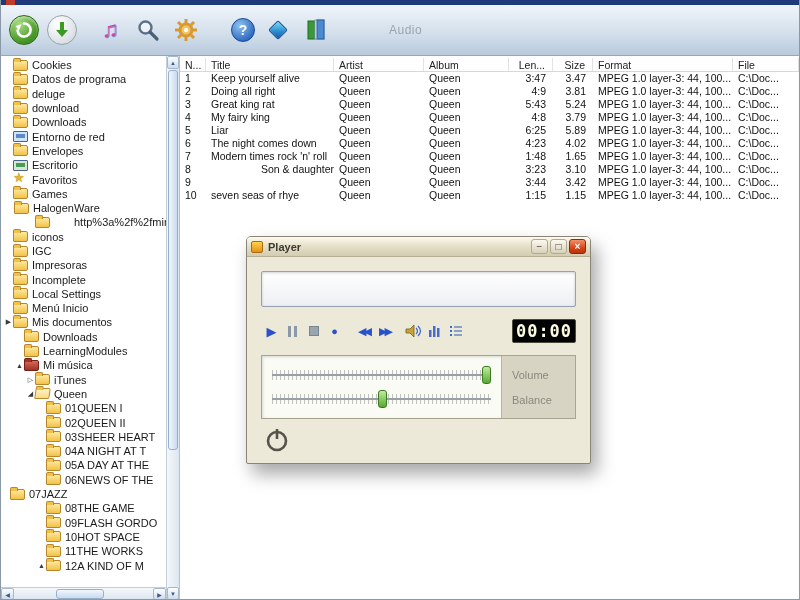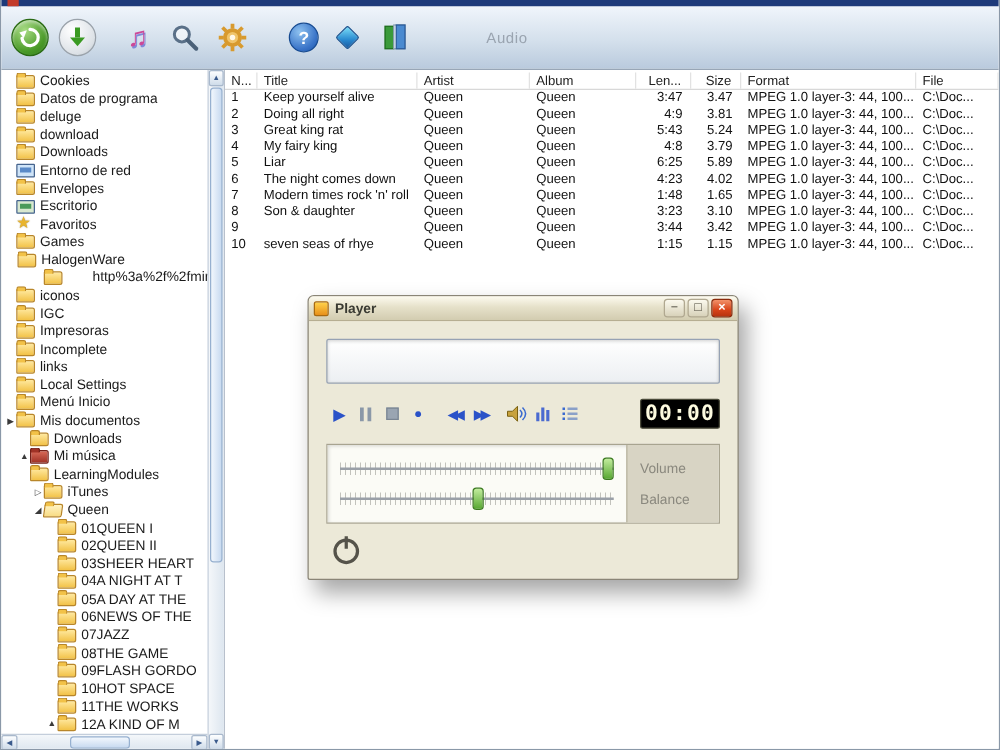--- a/index.html
+++ b/index.html
@@ -233,52 +233,47 @@
             <span class="tree-label">Impresoras</span>
           </div>
           <div class="tree-item" style="padding-left: 3px;">
             <span class="tree-marker"></span>
             <span class="ti folder"></span>
             <span class="tree-label">Incomplete</span>
           </div>
           <div class="tree-item" style="padding-left: 3px;">
             <span class="tree-marker"></span>
             <span class="ti folder"></span>
-            <span class="tree-label">links</span>
-          </div>
-          <div class="tree-item" style="padding-left: 3px;">
-            <span class="tree-marker"></span>
-            <span class="ti folder"></span>
             <span class="tree-label">Local Settings</span>
           </div>
           <div class="tree-item" style="padding-left: 3px;">
             <span class="tree-marker"></span>
             <span class="ti folder"></span>
             <span class="tree-label">Menú Inicio</span>
           </div>
           <div class="tree-item" style="padding-left: 3px;">
             <span class="tree-marker">▶</span>
             <span class="ti folder"></span>
             <span class="tree-label">Mis documentos</span>
           </div>
           <div class="tree-item" style="padding-left: 14px;">
             <span class="tree-marker"></span>
             <span class="ti folder"></span>
             <span class="tree-label">Downloads</span>
+          </div>
+          <div class="tree-item" style="padding-left: 14px;">
+            <span class="tree-marker"></span>
+            <span class="ti folder"></span>
+            <span class="tree-label">LearningModules</span>
           </div>
           <div class="tree-item" style="padding-left: 14px;">
             <span class="tree-marker">▲</span>
             <span class="ti music"></span>
             <span class="tree-label">Mi música</span>
           </div>
-          <div class="tree-item" style="padding-left: 14px;">
-            <span class="tree-marker"></span>
-            <span class="ti folder"></span>
-            <span class="tree-label">LearningModules</span>
-          </div>
           <div class="tree-item" style="padding-left: 25px;">
             <span class="tree-marker">▷</span>
             <span class="ti folder"></span>
             <span class="tree-label">iTunes</span>
           </div>
           <div class="tree-item" style="padding-left: 25px;">
             <span class="tree-marker">◢</span>
             <span class="ti folder-open"></span>
             <span class="tree-label">Queen</span>
           </div>
@@ -305,21 +300,21 @@
           <div class="tree-item" style="padding-left: 36px;">
             <span class="tree-marker"></span>
             <span class="ti folder"></span>
             <span class="tree-label">05A DAY AT THE</span>
           </div>
           <div class="tree-item" style="padding-left: 36px;">
             <span class="tree-marker"></span>
             <span class="ti folder"></span>
             <span class="tree-label">06NEWS OF THE</span>
           </div>
-          <div class="tree-item" style="padding-left: 36px;">
+          <div class="tree-item" style="">
             <span class="tree-marker"></span>
             <span class="ti folder"></span>
             <span class="tree-label">07JAZZ</span>
           </div>
           <div class="tree-item" style="padding-left: 36px;">
             <span class="tree-marker"></span>
             <span class="ti folder"></span>
             <span class="tree-label">08THE GAME</span>
           </div>
           <div class="tree-item" style="padding-left: 36px;">
@@ -433,21 +428,21 @@
             <div class="td" style="width: 128px;">Modern times rock 'n' roll</div>
             <div class="td" style="width: 90px;">Queen</div>
             <div class="td" style="width: 85px;">Queen</div>
             <div class="td num" style="width: 44px;">1:48</div>
             <div class="td num" style="width: 40px;">1.65</div>
             <div class="td" style="width: 140px;">MPEG 1.0 layer-3: 44, 100...</div>
             <div class="td" style="flex: 1 1 0%;">C:\Doc...</div>
           </div>
           <div class="tr">
             <div class="td" style="width: 26px;">8</div>
-            <div class="td" style="width: 128px;">Son &amp; daughter</div>
+            <div class="td" style="width: 128px; text-align: right;">Son &amp; daughter</div>
             <div class="td" style="width: 90px;">Queen</div>
             <div class="td" style="width: 85px;">Queen</div>
             <div class="td num" style="width: 44px;">3:23</div>
             <div class="td num" style="width: 40px;">3.10</div>
             <div class="td" style="width: 140px;">MPEG 1.0 layer-3: 44, 100...</div>
             <div class="td" style="flex: 1 1 0%;">C:\Doc...</div>
           </div>
           <div class="tr">
             <div class="td" style="width: 26px;">9</div>
             <div class="td" style="width: 128px; margin-top: 37px;">Jesus</div>

